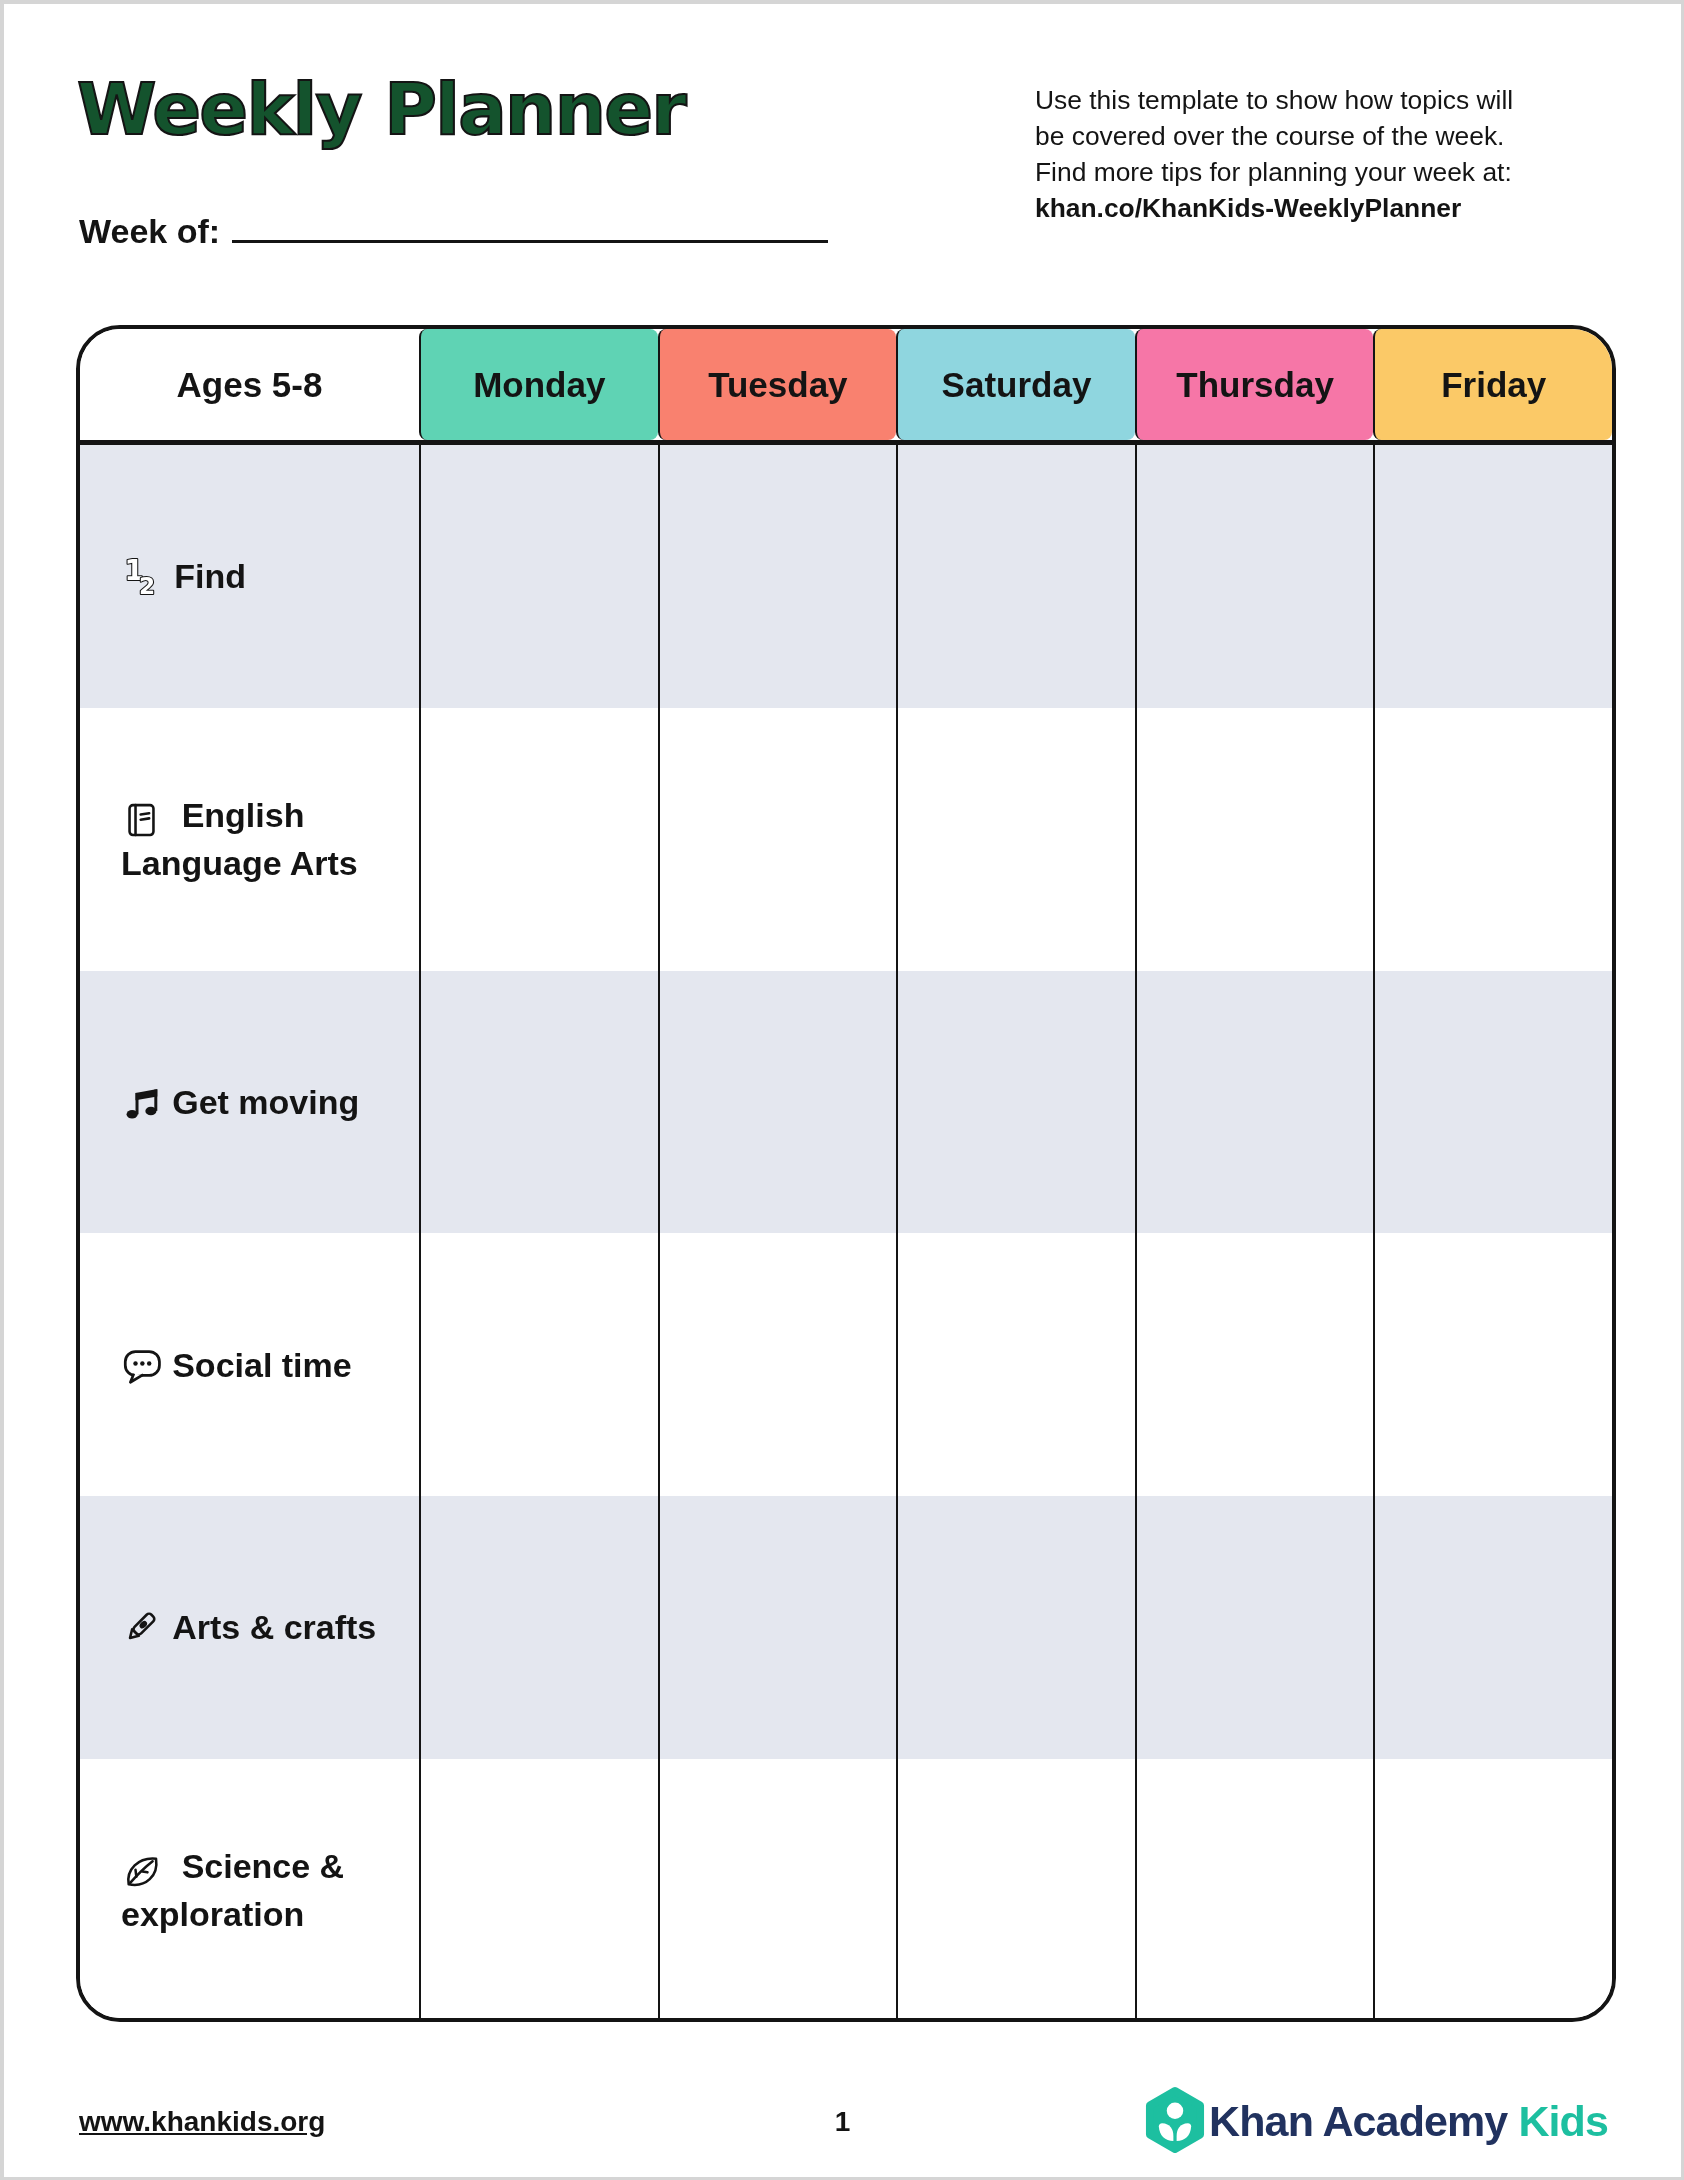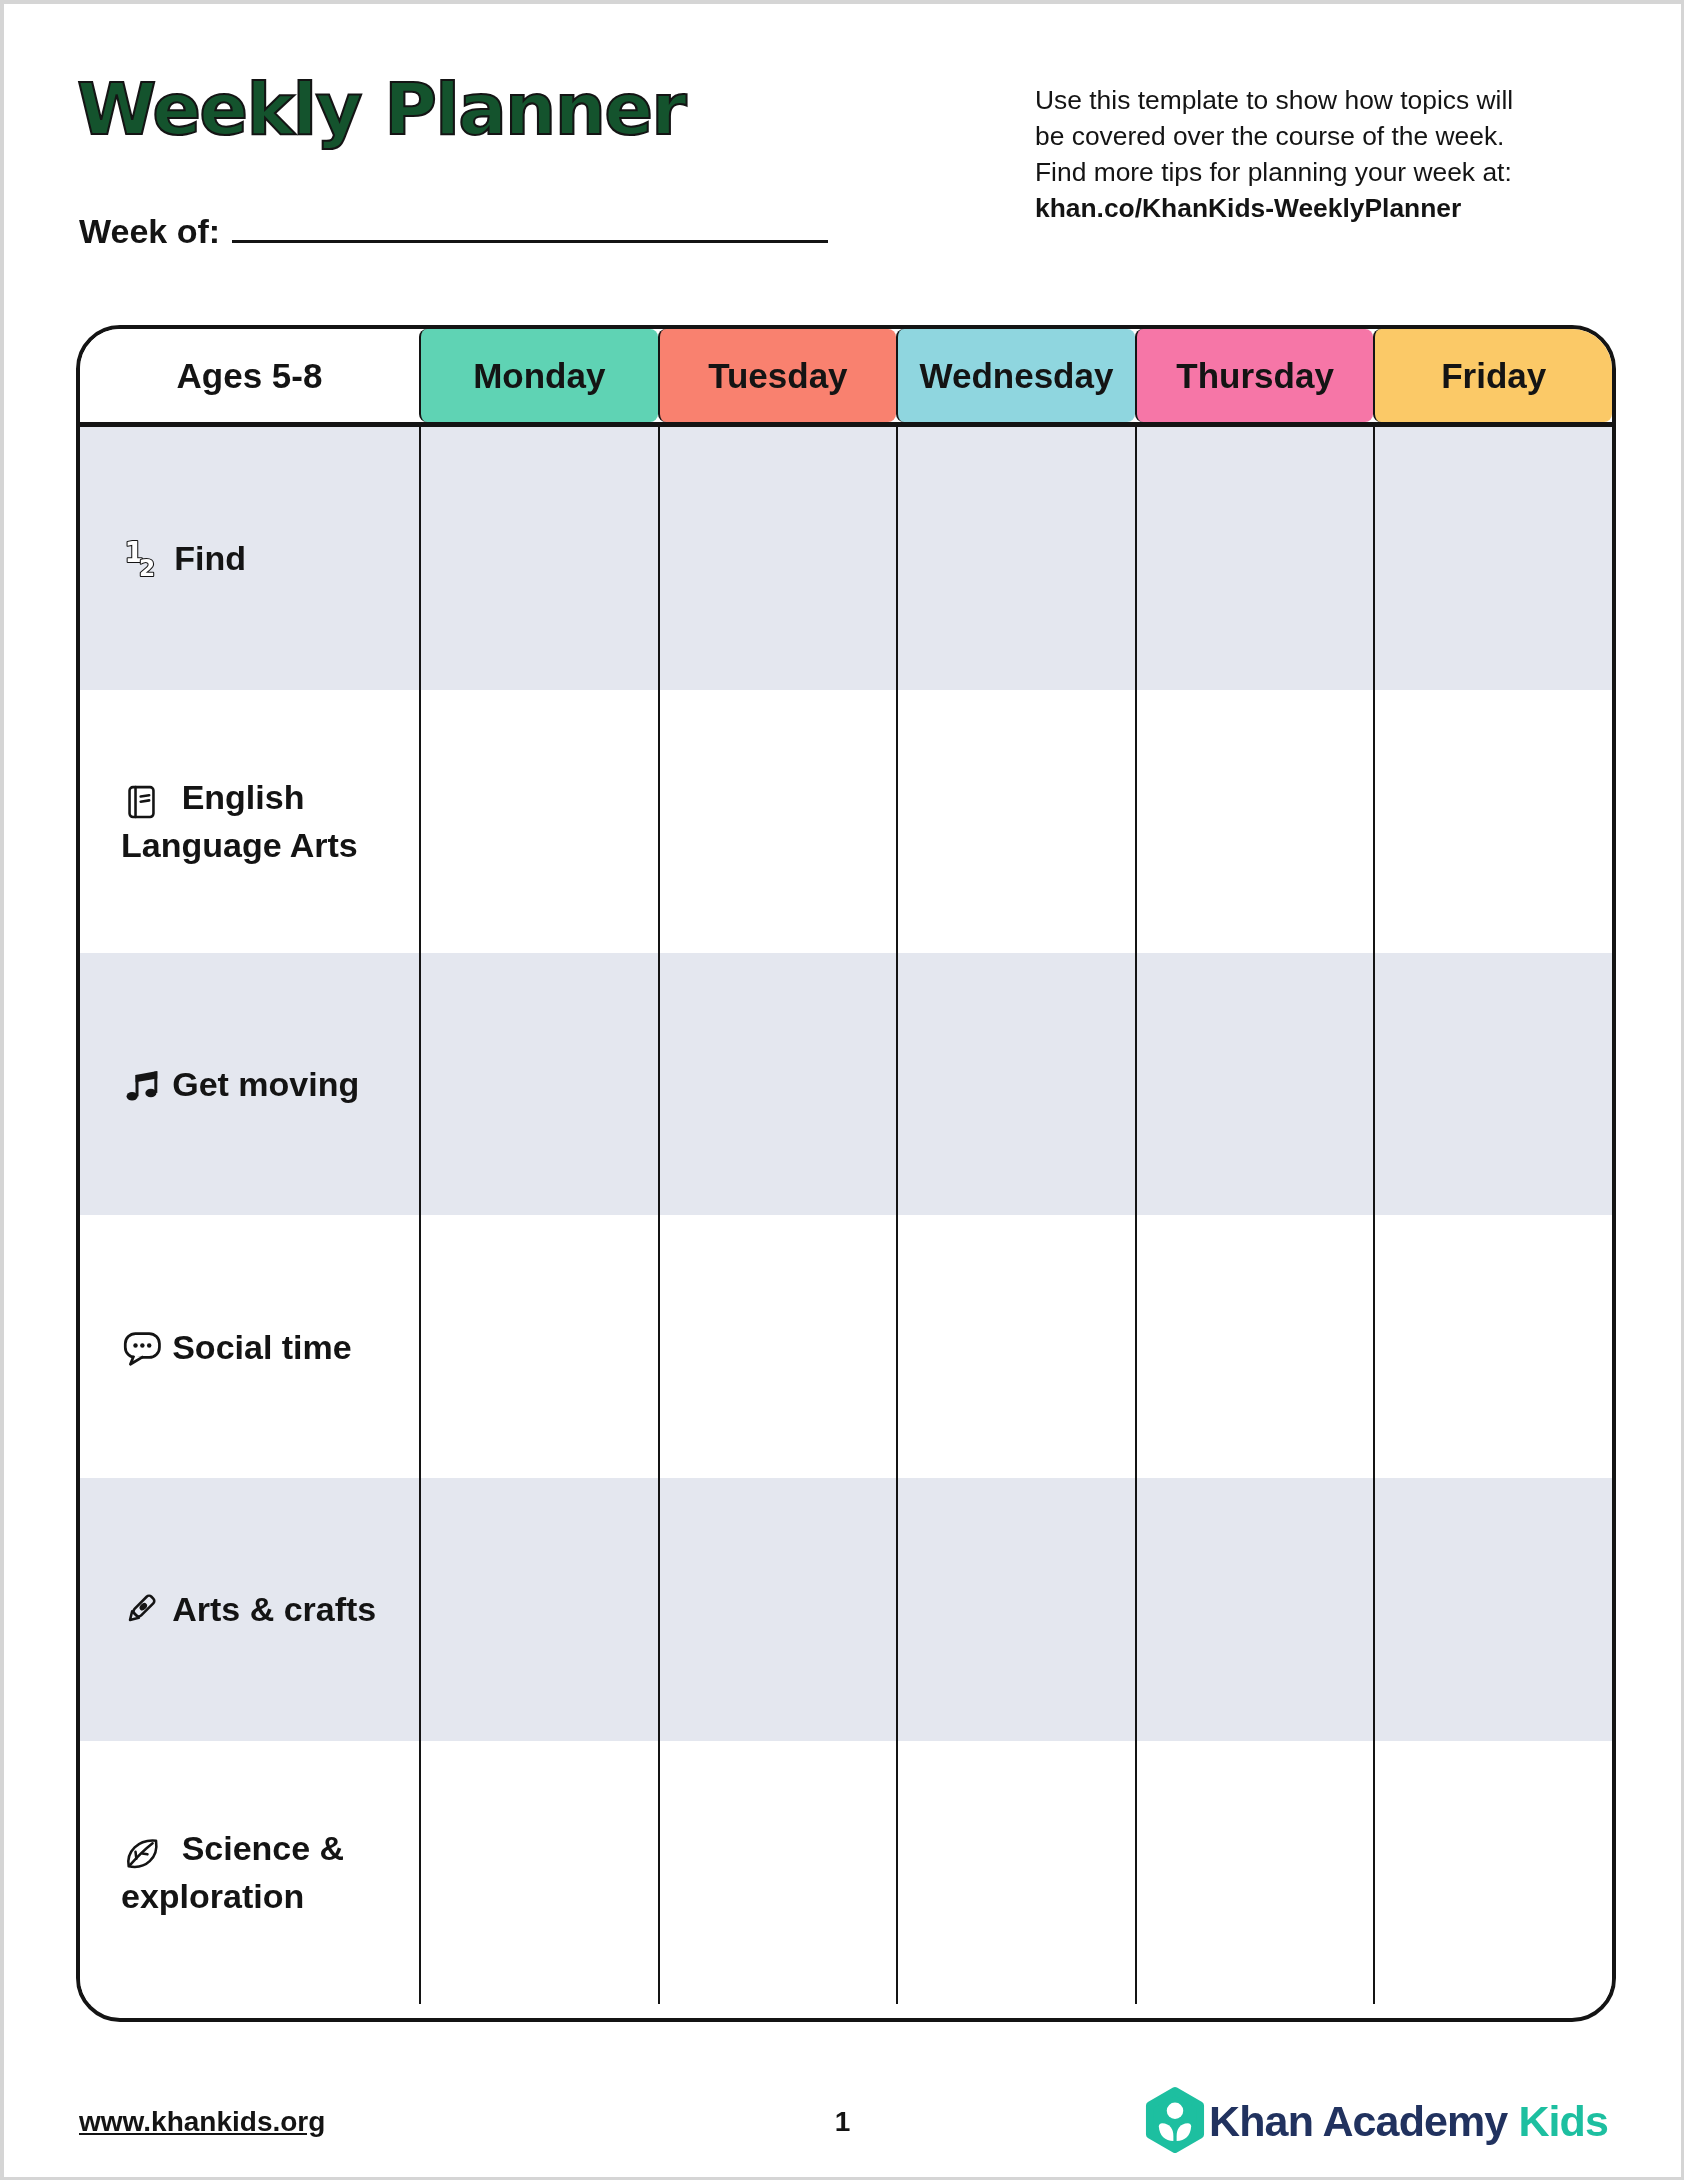--- a/index.html
+++ b/index.html
@@ -39,21 +39,21 @@
   .planner {
     position:absolute; left:72px; top:321px;
     width:1540px; height:1697px;
     border:4.3px solid #141414;
     border-radius:44px;
     overflow:hidden;
     background:#ffffff;
   }
   .header-row {
     display:grid; grid-template-columns:339px repeat(5,1fr);
-    height:98px;
+    height:116px;
     border-bottom:5.1px solid #141414;
   }
   .header-row > div {
     display:flex; align-items:center; justify-content:center;
     font-size:35px; font-weight:bold;
   }
   .header-row > div + div { border-left:2.6px solid #141414;border-radius:8px; }
   .corner-cell { background:#ffffff; }
   .grid-body {
     display:flex; flex-direction:column;
@@ -106,21 +106,21 @@
     <div>Find more tips for planning your week at:</div>
     <div class="link">khan.co/KhanKids-WeeklyPlanner</div>
   </div>
 
   <div class="planner">
 
     <div class="header-row">
       <div class="corner-cell">Ages 5-8</div>
       <div style="background-color: rgb(95, 211, 180);">Monday</div>
       <div style="background-color: rgb(249, 129, 111);">Tuesday</div>
-      <div style="background-color: rgb(143, 214, 223);">Wednesday</div>
+      <div style="background-color: rgb(143, 214, 223);">Saturday</div>
       <div style="background-color: rgb(246, 118, 167);">Thursday</div>
       <div style="background-color: rgb(251, 201, 103);">Friday</div>
     </div>
 
     <div class="grid-body">
 
       <div class="grid-row" style="background-color: rgb(228, 231, 239);">
         <div class="row-head">
           <span class="icon">
             <svg width="43" height="43" viewBox="0 0 50 50" style="font-size:40px">

